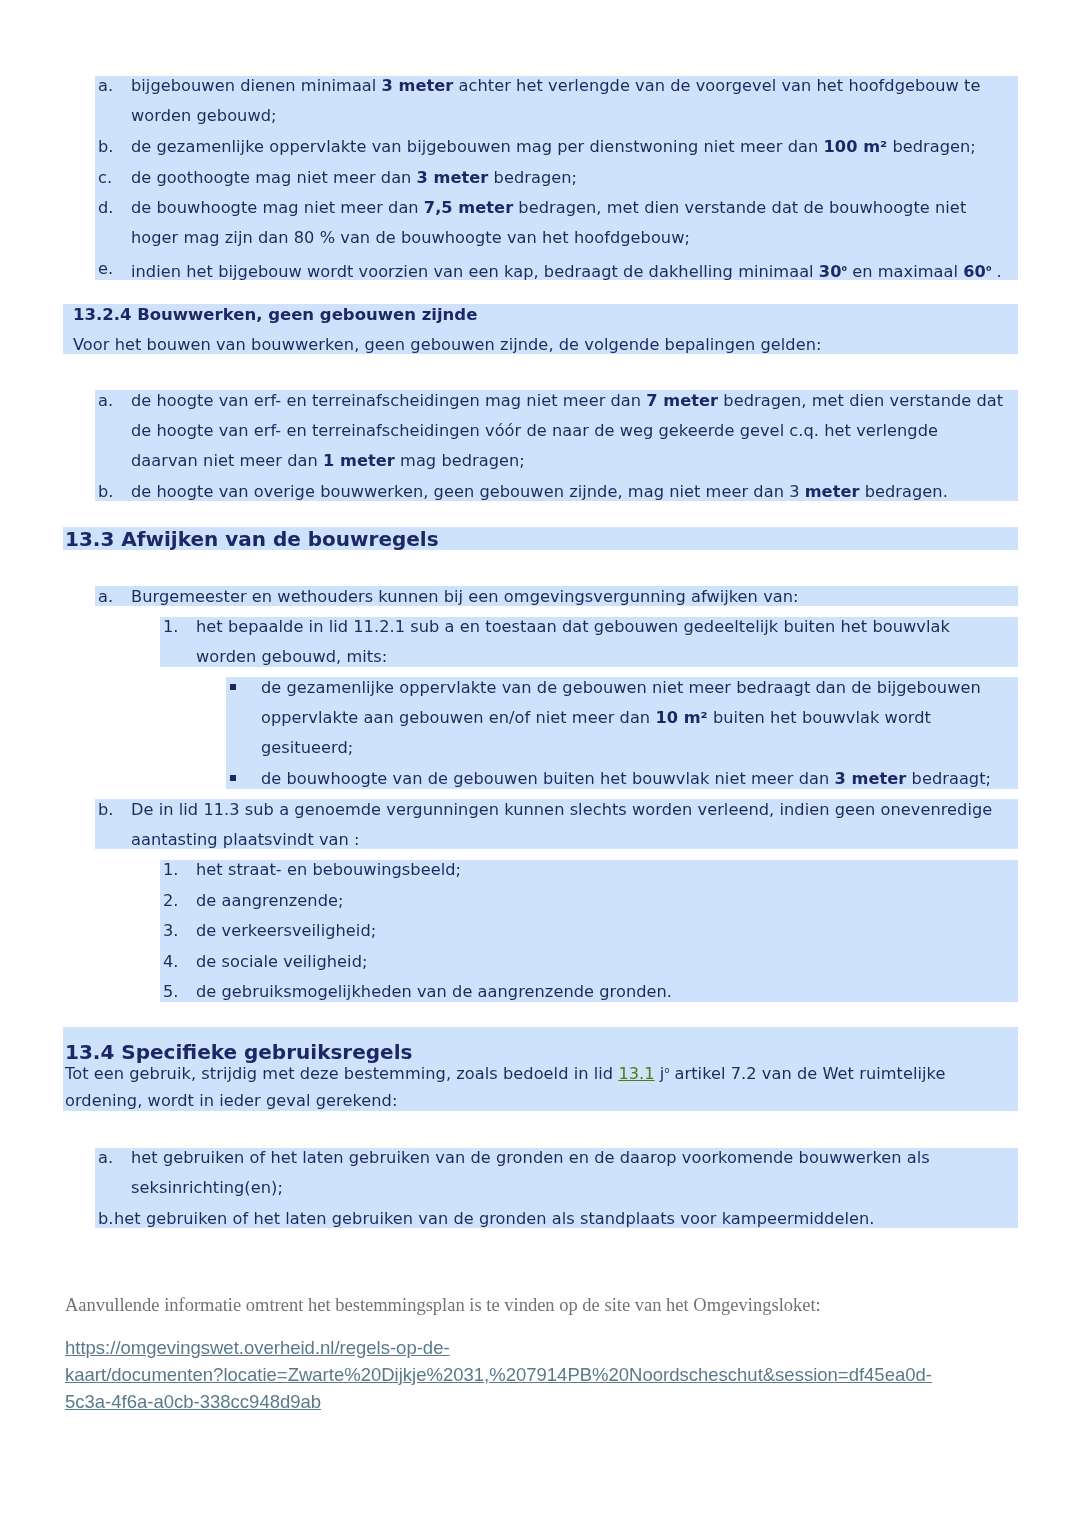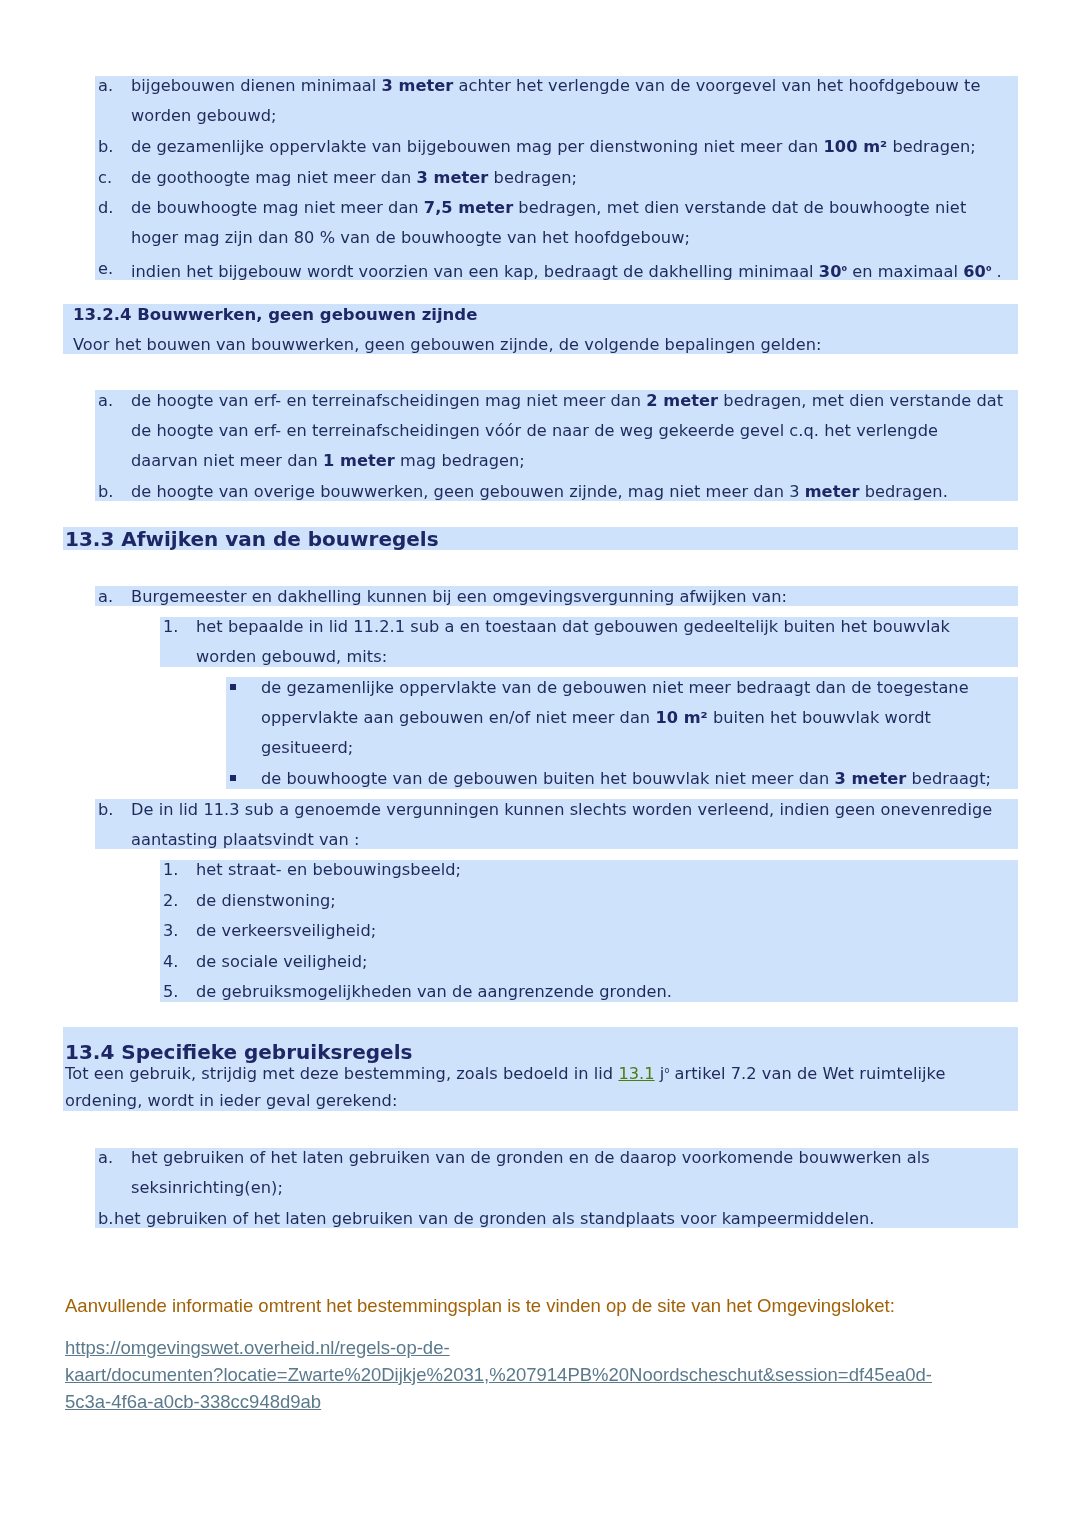--- a/index.html
+++ b/index.html
@@ -9,21 +9,21 @@
     .line { position: absolute; font-size: 16.2px; line-height: 30.5px; white-space: nowrap; letter-spacing: 0.05px; }
     .lbl { position: absolute; font-size: 16.2px; line-height: 30.5px; }
     b { font-weight: bold; color: #1d2766; }
     sup.deg { font-size: 8px; vertical-align: 6px; font-weight: bold; }
     sup.degn { font-size: 8px; vertical-align: 6px; }
     .h4 { position: absolute; left: 65px; font-weight: bold; font-size: 16.5px; line-height: 24px; color: #1d2766; }
     .h3 { position: absolute; left: 65px; font-weight: bold; font-size: 20px; line-height: 24px; color: #1d2766; }
     .bar { position: absolute; }
     .bullet { position: absolute; width: 6px; height: 6px; background: #1d2766; }
     a.inlink { color: #4d7c0f; text-decoration: underline; }
-    .foot { position: absolute; left: 65px; font-family: Liberation Sans, sans-serif; font-size: 18.5px; color: #a16207; }
+    .foot { position: absolute; left: 65px; font-family: Liberation Serif, serif; font-size: 18.5px; color: #737373; }
     .url { position: absolute; left: 65px; font-family: "Liberation Sans", sans-serif; font-size: 18.5px; line-height: 27px; color: #5a7a8c; text-decoration: underline; white-space: nowrap; }
   </style>
 </head>
 <body>
 
 <div class="bar hl" style="left:95px;top:76px;width:923px;height:204px;"></div>
 
 <div class="lbl" style="left:98px;top:71px;">a.</div>
 <div class="line" style="left:131px;top:71px;"><span>bijgebouwen dienen minimaal </span><b>3 meter</b><span> achter het verlengde van de voorgevel van het hoofdgebouw te</span></div>
 <div class="line" style="left:131px;top:101px;">worden gebouwd;</div>
@@ -40,56 +40,56 @@
 
 <div class="lbl" style="left:98px;top:254px;">e.</div>
 <div class="line" style="left:131px;top:254px;"><span>indien het bijgebouw wordt voorzien van een kap, bedraagt de dakhelling minimaal </span><b>30</b><sup class="deg">o</sup><span> en maximaal </span><b>60</b><sup class="deg">o</sup><span> .</span></div>
 
 <div class="bar hl" style="left:63px;top:304px;width:955px;height:50px;"></div>
 <div class="h4" style="top:303px;margin-left:8px;">13.2.4 Bouwwerken, geen gebouwen zijnde</div>
 <div class="line" style="left:65px;top:330px;margin-left:8px;">Voor het bouwen van bouwwerken, geen gebouwen zijnde, de volgende bepalingen gelden:</div>
 
 <div class="bar hl" style="left:95px;top:390px;width:923px;height:111px;"></div>
 <div class="lbl" style="left:98px;top:386px;">a.</div>
-<div class="line" style="left:131px;top:386px;"><span>de hoogte van erf- en terreinafscheidingen mag niet meer dan </span><b>2 meter</b><span> bedragen, met dien verstande dat</span></div>
+<div class="line" style="left:131px;top:386px;"><span>de hoogte van erf- en terreinafscheidingen mag niet meer dan </span><b>7 meter</b><span> bedragen, met dien verstande dat</span></div>
 <div class="line" style="left:131px;top:416px;">de hoogte van erf- en terreinafscheidingen vóór de naar de weg gekeerde gevel c.q. het verlengde</div>
 <div class="line" style="left:131px;top:446px;text-align:right;"><span>daarvan niet meer dan </span><b>1 meter</b><span> mag bedragen;</span></div>
 <div class="lbl" style="left:98px;top:477px;">b.</div>
 <div class="line" style="left:131px;top:477px;"><span>de hoogte van overige bouwwerken, geen gebouwen zijnde, mag niet meer dan 3 </span><b>meter</b><span> bedragen.</span></div>
 
 <div class="bar hl" style="left:63px;top:527px;width:955px;height:23px;"></div>
 <div class="h3" style="top:527px;">13.3 Afwijken van de bouwregels</div>
 
 <div class="bar hl" style="left:95px;top:586px;width:923px;height:20px;"></div>
 <div class="lbl" style="left:98px;top:582px;">a.</div>
-<div class="line" style="left:131px;top:582px;">Burgemeester en dakhelling kunnen bij een omgevingsvergunning afwijken van:</div>
+<div class="line" style="left:131px;top:582px;">Burgemeester en wethouders kunnen bij een omgevingsvergunning afwijken van:</div>
 
 <div class="bar hl" style="left:160px;top:617px;width:858px;height:50px;"></div>
 <div class="lbl" style="left:163px;top:612px;">1.</div>
 <div class="line" style="left:196px;top:612px;">het bepaalde in lid 11.2.1 sub a en toestaan dat gebouwen gedeeltelijk buiten het bouwvlak</div>
 <div class="line" style="left:196px;top:642px;">worden gebouwd, mits:</div>
 
 <div class="bar hl" style="left:226px;top:677px;width:792px;height:112px;"></div>
 <div class="bullet" style="left:230px;top:684px;"></div>
-<div class="line" style="left:261px;top:673px;">de gezamenlijke oppervlakte van de gebouwen niet meer bedraagt dan de toegestane</div>
+<div class="line" style="left:261px;top:673px;">de gezamenlijke oppervlakte van de gebouwen niet meer bedraagt dan de bijgebouwen</div>
 <div class="line" style="left:261px;top:703px;"><span>oppervlakte aan gebouwen en/of niet meer dan </span><b>10 m²</b><span> buiten het bouwvlak wordt</span></div>
 <div class="line" style="left:261px;top:733px;">gesitueerd;</div>
 <div class="bullet" style="left:230px;top:775px;"></div>
 <div class="line" style="left:261px;top:764px;"><span>de bouwhoogte van de gebouwen buiten het bouwvlak niet meer dan </span><b>3 meter</b><span> bedraagt;</span></div>
 
 <div class="bar hl" style="left:95px;top:799px;width:923px;height:50px;"></div>
 <div class="lbl" style="left:98px;top:795px;">b.</div>
 <div class="line" style="left:131px;top:795px;">De in lid 11.3 sub a genoemde vergunningen kunnen slechts worden verleend, indien geen onevenredige</div>
 <div class="line" style="left:131px;top:825px;">aantasting plaatsvindt van :</div>
 
 <div class="bar hl" style="left:160px;top:860px;width:858px;height:142px;"></div>
 <div class="lbl" style="left:163px;top:855px;">1.</div>
 <div class="line" style="left:196px;top:855px;">het straat- en bebouwingsbeeld;</div>
 <div class="lbl" style="left:163px;top:886px;">2.</div>
-<div class="line" style="left:196px;top:886px;">de dienstwoning;</div>
+<div class="line" style="left:196px;top:886px;">de aangrenzende;</div>
 <div class="lbl" style="left:163px;top:916px;">3.</div>
 <div class="line" style="left:196px;top:916px;">de verkeersveiligheid;</div>
 <div class="lbl" style="left:163px;top:947px;">4.</div>
 <div class="line" style="left:196px;top:947px;">de sociale veiligheid;</div>
 <div class="lbl" style="left:163px;top:977px;">5.</div>
 <div class="line" style="left:196px;top:977px;">de gebruiksmogelijkheden van de aangrenzende gronden.</div>
 
 <div class="bar hl" style="left:63px;top:1027px;width:955px;height:84px;"></div>
 <div class="h3" style="top:1028px;margin-top:12px;">13.4 Specifieke gebruiksregels</div>
 <div class="line" style="left:65px;top:1056px;"><span>Tot een gebruik, strijdig met deze bestemming, zoals bedoeld in lid </span><a class="inlink">13.1</a> <span>j</span><sup class="degn">o</sup><span> artikel 7.2 van de Wet ruimtelijke</span></div>

